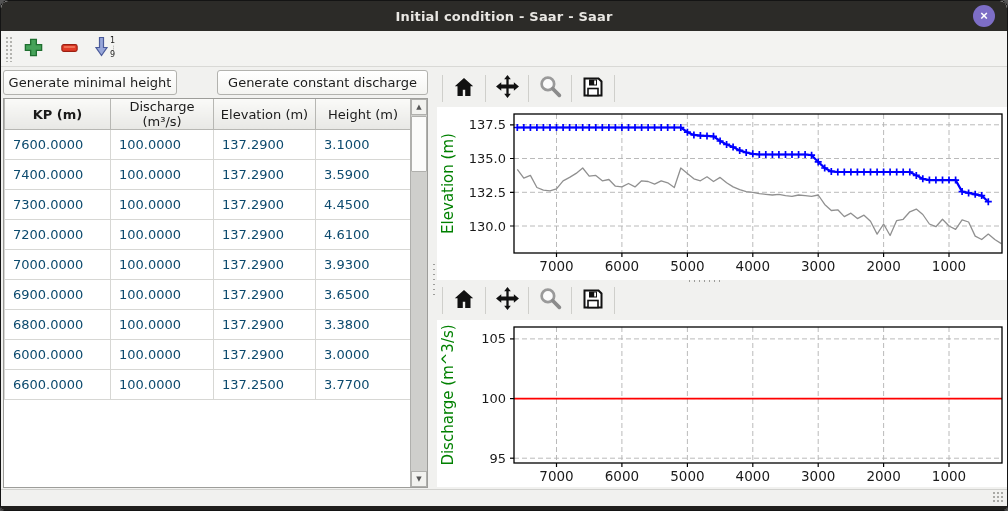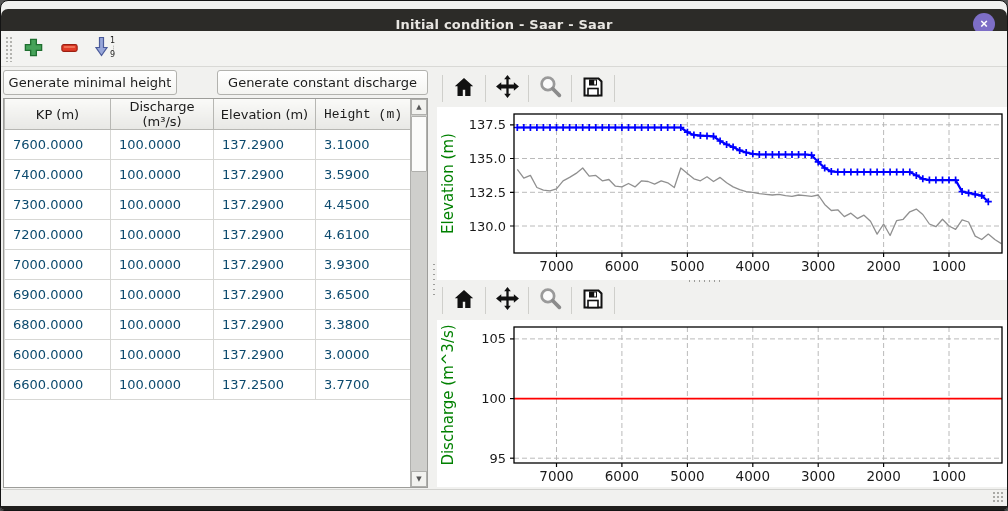--- a/index.html
+++ b/index.html
@@ -1,20 +1,20 @@
 <!DOCTYPE html>
 <html><head>
 <meta charset="utf-8">
 <style>
   * { box-sizing: border-box; margin: 0; padding: 0; }
   html,body { width:1008px; height:511px; background:#555; font-family:"DejaVu Sans","Liberation Sans",sans-serif; }
   .window { position:relative; width:1008px; height:511px; background:#f1f1ef; border:1px solid #141414; border-radius:8px 8px 4px 4px; overflow:hidden; }
 
   
-  .titlebar { position:absolute; left:0; top:8px; width:100%; height:30px; background:#2c2b28; border-radius:7px 7px 0 0; display:flex; align-items:center; justify-content:center; }
+  .titlebar { position:absolute; left:0; top:0; width:100%; height:30px; background:#2c2b28; border-radius:7px 7px 0 0; display:flex; align-items:center; justify-content:center; }
   .titlebar .title { color:#e9e7e3; font-size:13px; font-weight:bold; letter-spacing:.2px; }
   .close-btn { position:absolute; right:12px; top:4px; width:22px; height:22px; border-radius:50%; background:#7d6ec6; border:none; color:#fff; font-size:13px; font-weight:bold; line-height:20px; text-align:center; cursor:pointer; padding:0; }
 
   
   .toolbar { position:absolute; left:0; top:30px; width:100%; height:36px; background:#f3f3f1; border-bottom:1px solid #d9d9d6; display:flex; align-items:center; }
   .tb-grip { width:7px; height:26px; margin:0 6px 0 4px;
      background-image:radial-gradient(circle,#b3b3af 1px,transparent 1.1px); background-size:4px 4px; }
   .tb-btn { width:30px; height:28px; border:none; background:transparent; display:flex; align-items:center; justify-content:center; cursor:pointer; margin-right:6px; }
 
   
@@ -101,24 +101,24 @@
 
   <div class="left-panel">
     <button class="gen-btn" id="btn-minimal">Generate minimal height</button>
     <button class="gen-btn" id="btn-constant">Generate constant discharge</button>
 
     <div class="table-area">
       <div class="grid-wrap">
         <table class="grid">
           <thead>
               <tr id="grid-head">
-                <th style="width: 105px;">KP (m)</th>
+                <th style="width: 105px; font-weight: bold;">KP (m)</th>
                 <th style="width: 102px;">Discharge (m³/s)</th>
                 <th style="width: 101px;">Elevation (m)</th>
-                <th style="width: 94px; font-family: Liberation Mono, monospace;">Height (m)</th>
+                <th style="width: 94px;">Height (m)</th>
               </tr>
             </thead>
           <tbody id="grid-body">
               <tr>
                 <td>7600.0000</td>
                 <td>100.0000</td>
                 <td>137.2900</td>
                 <td>3.1000</td>
               </tr>
               <tr>

